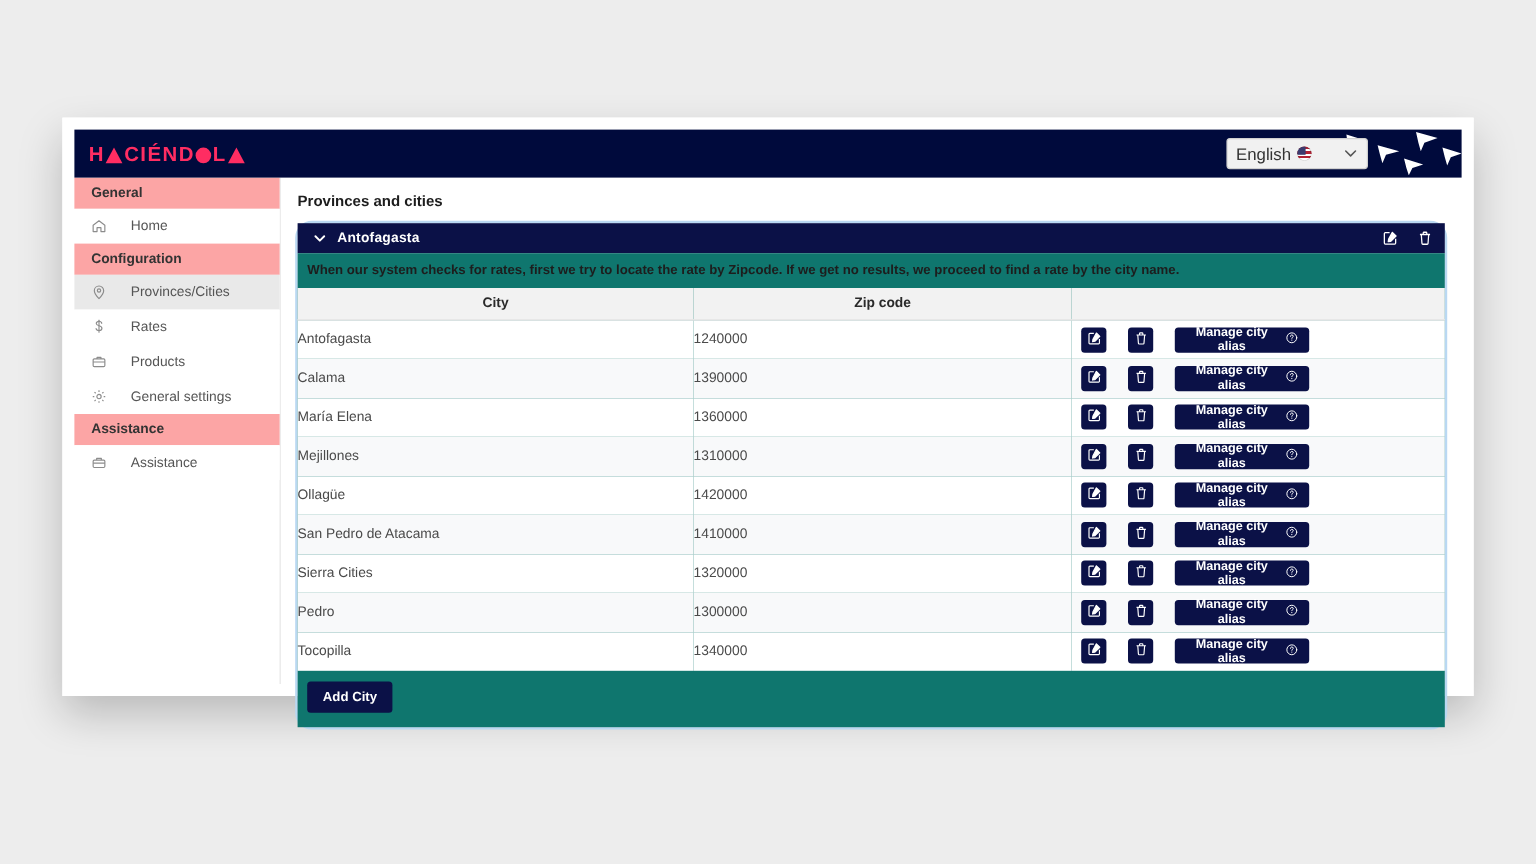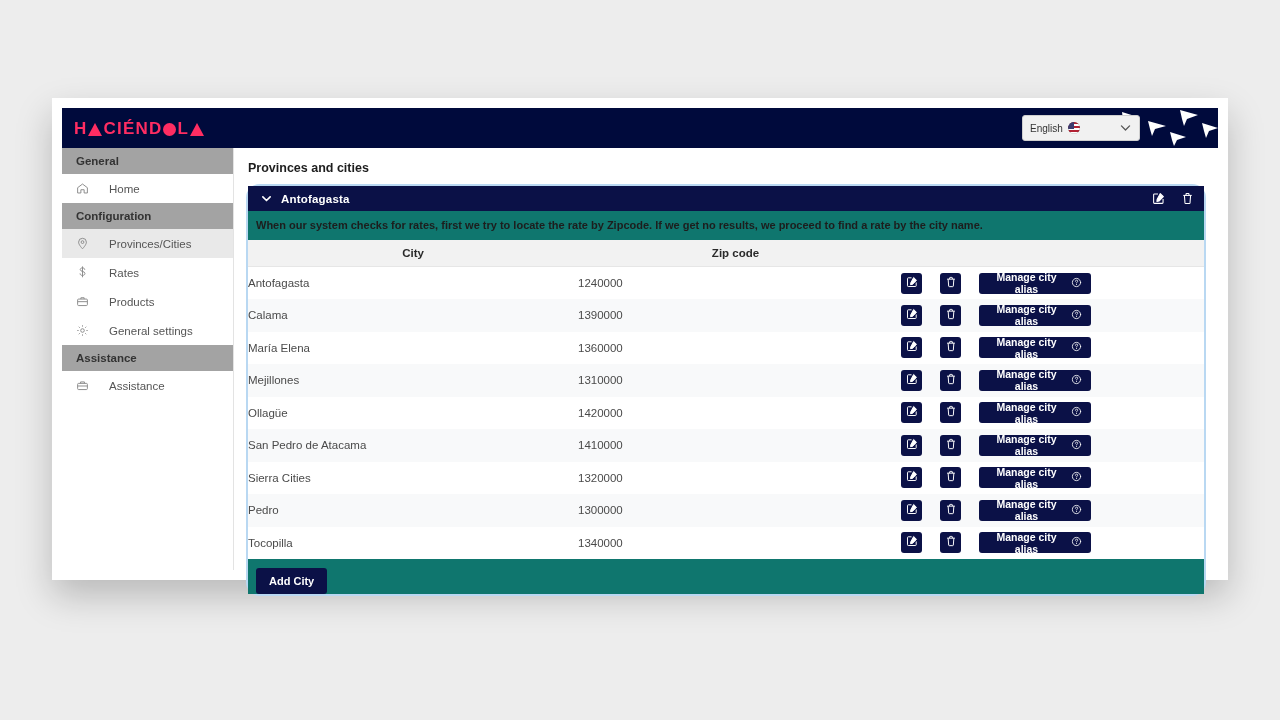--- a/index.html
+++ b/index.html
@@ -88,21 +88,21 @@
 
   .lang-select {
     width: 118px;
     height: 26px;
     background: #f1f1f1;
     border: 1px solid #cfcfcf;
     border-radius: 3px;
     display: flex;
     align-items: center;
     padding: 0 7px;
-    font-size: 10px;
+    font-size: 14px;
     color: #333;
     position: relative;
   }
   .lang-select .flag {
     display: inline-block;
     width: 12px; height: 12px;
     border-radius: 50%;
     margin-left: 5px;
     background:
       linear-gradient(to bottom,
@@ -145,21 +145,21 @@
 
   
   .sidebar {
     width: 172px;
     flex: 0 0 172px;
     background: #ffffff;
     border-right: 1px solid #e3e3e3;
     padding-top: 0;
   }
   .side-section {
-    background: #a3a3a3;
+    background: #fca5a5;
     font-size: 11.5px;
     font-weight: 700;
     color: #333;
     padding: 7px 0 7px 14px;
   }
   .side-item {
     display: flex;
     align-items: center;
     gap: 20px;
     padding: 8px 0 8px 14px;
@@ -304,21 +304,21 @@
     display: inline-flex;
     align-items: center;
     gap: 6px;
     padding: 0 9px;
     cursor: pointer;
     width: 112px;
     justify-content: center;
   }
 
   .add-row {
-    padding: 9px 0 0 8px;
+    padding: 9px 0 12px 8px;
   }
   .btn-add {
     background: #0b1147;
     color: #fff;
     border: none;
     border-radius: 3px;
     font-size: 11px;
     font-weight: 700;
     font-family: "Liberation Sans", sans-serif;
     padding: 7px 13px;

